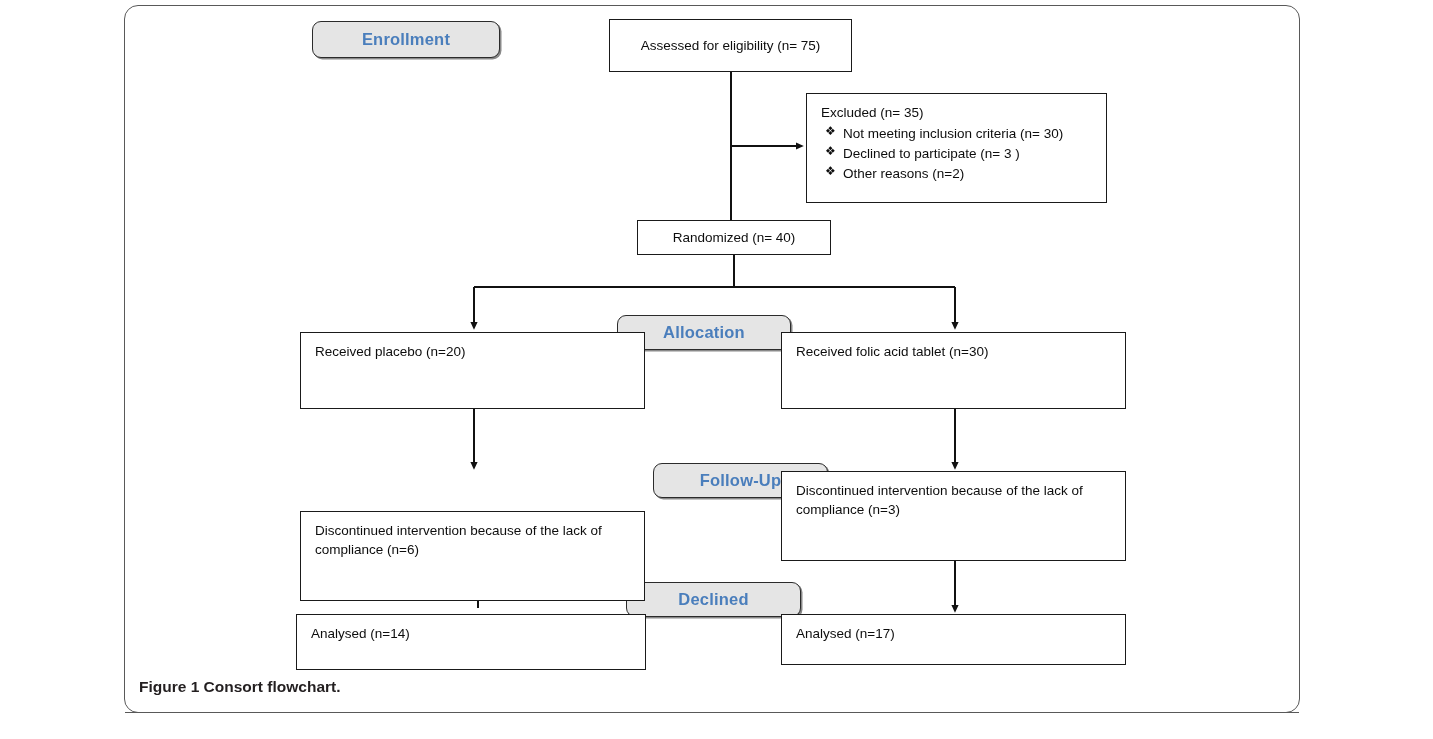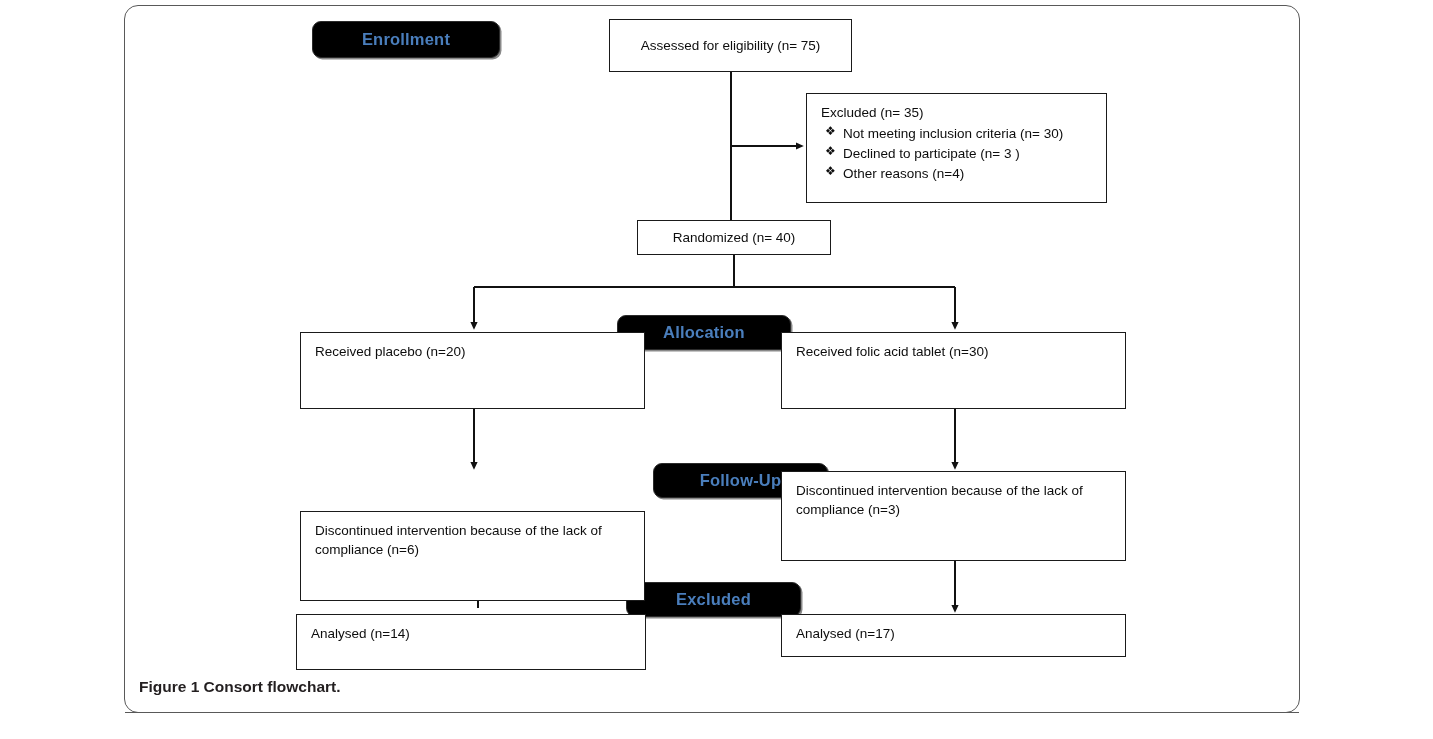--- a/index.html
+++ b/index.html
@@ -53,21 +53,21 @@
     justify-content: center;
     padding: 0 10px;
     text-align: right;
   }
   
   .stage-badge {
     position: absolute;
     box-sizing: border-box;
     border: 1.7px solid #2b2b2b;
     border-radius: 9px;
-    background: #000000;
+    background: #e5e5e5;
     color: #4a7ebc;
     font-weight: bold;
     font-size: 16.5px;
     letter-spacing: .2px;
     display: flex;
     align-items: center;
     justify-content: center;
     box-shadow: 1.5px 1.5px 0 rgba(40,40,40,.55);
   }
   
@@ -142,55 +142,55 @@
       <path d="M955,560 L955,609" marker-end="url(#arrow)"></path>
     </g>
   </svg>
 
   <div class="stage-badge" style="left:312px; top:21px; width:188px; height:37px;">Enrollment</div>
 
   <div class="stage-badge" style="left:617px; top:315px; width:174px; height:35px;">Allocation</div>
 
   <div class="stage-badge" style="left:624px; top:463px; width:175px; height:35px;margin-left:29px;">Follow-Up</div>
 
-  <div class="stage-badge" style="left:626px; top:582px; width:175px; height:35px;">Excluded</div>
+  <div class="stage-badge" style="left:626px; top:582px; width:175px; height:35px;">Declined</div>
 
   <div class="flowbox centered" style="left:609px; top:19px; width:243px; height:53px;">Assessed for eligibility (n= 75)</div>
 
   <div class="flowbox" style="left:806px; top:93px; width:301px; height:110px;">
     <p class="excl-title">Excluded (n= 35)</p>
     <ul class="excl-list">
       <li>
         <span class="bullet">❖</span>
         <span>Not meeting inclusion criteria (n= 30)</span>
       </li>
       <li>
         <span class="bullet">❖</span>
         <span>Declined to participate (n= 3 )</span>
       </li>
       <li>
         <span class="bullet">❖</span>
-        <span>Other reasons (n=4)</span>
+        <span>Other reasons (n=2)</span>
       </li>
     </ul>
   </div>
 
   <div class="flowbox centered" style="left:637px; top:220px; width:194px; height:35px;">Randomized (n= 40)</div>
 
   <div class="flowbox" style="left:300px; top:332px; width:345px; height:77px;">Received placebo (n=20)</div>
 
   <div class="flowbox" style="left:781px; top:332px; width:345px; height:77px;">Received folic acid tablet (n=30)</div>
 
   <div class="flowbox" style="left:300px; top:471px; width:345px; height:90px;margin-top:40px;">Discontinued intervention because of the lack of compliance (n=6)</div>
 
   <div class="flowbox" style="left:781px; top:471px; width:345px; height:90px;">Discontinued intervention because of the lack of compliance (n=3)</div>
 
   <div class="flowbox" style="left:296px; top:614px; width:350px; height:56px;">Analysed (n=14)</div>
 
-  <div class="flowbox" style="left:781px; top:614px; width:345px; height:43px;">Analysed (n=17)</div>
+  <div class="flowbox" style="left:781px; top:614px; width:345px; height:51px;">Analysed (n=17)</div>
 
   <div id="caption">
     <span class="fig-label">Figure 1</span>
     <span>Consort flowchart.</span>
   </div>
   <div id="caption-rule"></div>
 
 </div>
 
 </body></html>

